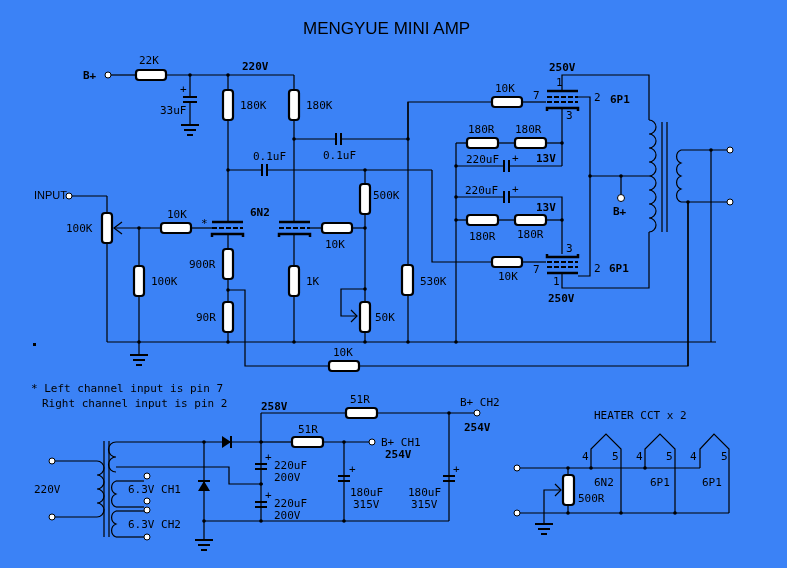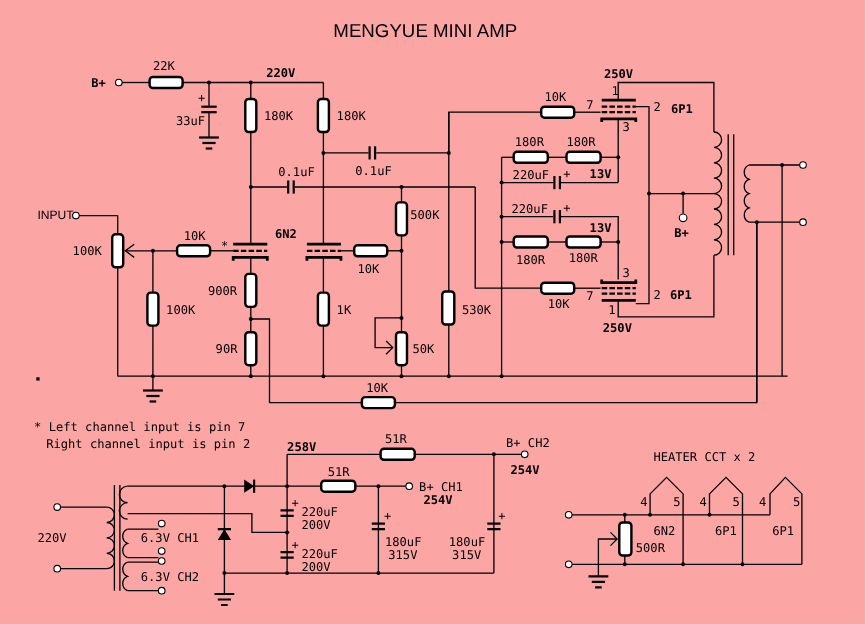--- a/index.html
+++ b/index.html
@@ -1,16 +1,16 @@
 <!DOCTYPE html>
 <html><head>
 <meta charset="utf-8">
 <style>
   html,body{margin:0;padding:0;background:#fff;}
-  #wrap{position:relative;width:787px;height:568px;overflow:hidden;background:#fca5a5;}
+  #wrap{position:relative;width:787px;height:568px;overflow:hidden;background:#3b82f6;}
   svg{position:absolute;left:0;top:0;}
   .w{stroke:#000;stroke-width:1.2;fill:none;}
   .r{stroke:#000;stroke-width:2.2;fill:#fff;}
   .c{stroke:#000;stroke-width:3;fill:none;}
   .dot{fill:#000;}
   .term{stroke:#000;stroke-width:1;fill:#fff;}
   text{font-family:"DejaVu Sans Mono","Liberation Mono",monospace;font-size:11px;fill:#000;}
   .b{font-weight:bold;}
   .title{font-family:"Liberation Sans",sans-serif;font-size:17px;}
   .lbl{font-family:"Liberation Sans",sans-serif;font-size:11px;}

